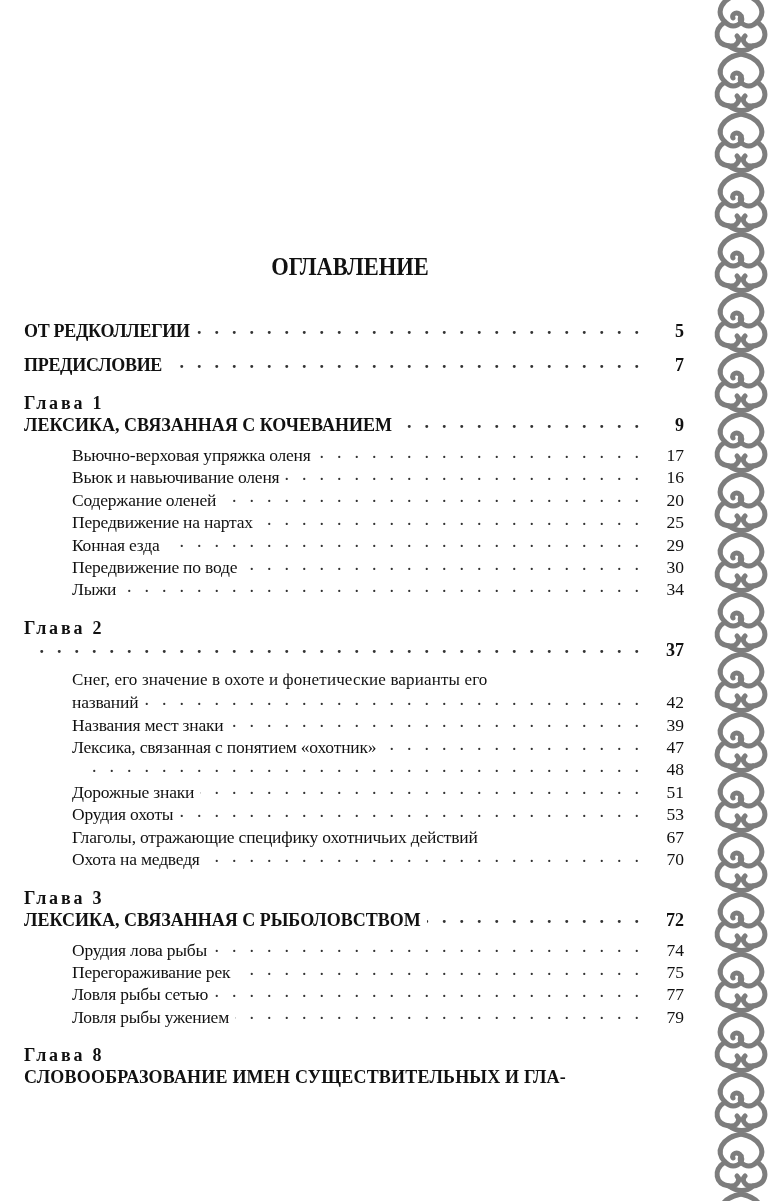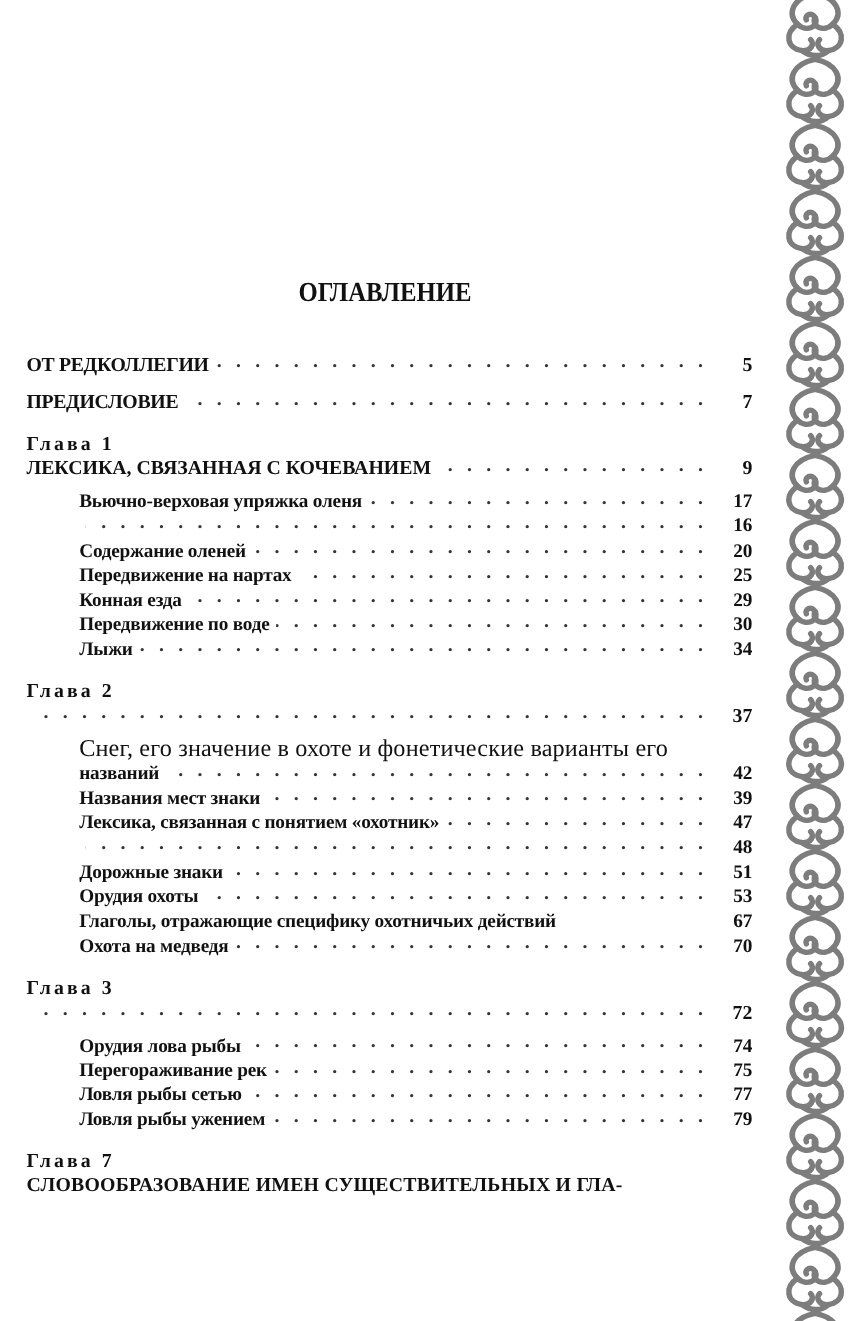--- a/index.html
+++ b/index.html
@@ -7,36 +7,36 @@
       width: 775px; height: 1201px; background: #ffffff; position: relative; overflow: hidden;
       font-family: "Liberation Serif", "DejaVu Serif", serif; color: #111;
     }
     .page { position: absolute; left: 0; top: 0; width: 775px; height: 1201px; }
     .title {
       position: absolute; top: 253px; left: 0; width: 700px; text-align: center;
       font-weight: bold; font-size: 25px; letter-spacing: 0px; transform: scaleX(0.9); transform-origin: 350px 0;
     }
     .toc { position: absolute; left: 24px; top: 320px; width: 660px; }
     .row {
-      display: flex; align-items: center; font-size: 18.5px; line-height: 22px;
+      display: flex; align-items: flex-start; font-size: 18.5px; line-height: 22px;
     }
     .row .label { white-space: nowrap; }
     .leader-wrap { flex: 1; overflow: hidden; position: relative; height: 22px; margin: 0 6px; }
     .leader-dots {
       position: absolute; right: 0; bottom: 3px; white-space: nowrap; font-size: 18px; color: #333;
       word-spacing: 0; letter-spacing: 13px;
     }
     .row .page-num { min-width: 26px; text-align: right; }
     .top { font-weight: bold; font-size: 18px; transform-origin: left; }
     .top .label { letter-spacing: -0.3px; }
     .chapter-label { font-weight: bold; font-size: 18px; letter-spacing: 2.8px; line-height: 22px; }
     .chapter-title { font-weight: bold; font-size: 18px; }
-    .sub { padding-left: 48px; font-size: 17.5px; line-height: 22.4px; font-weight: bold; }
+    .sub { padding-left: 48px; font-size: 17.5px; line-height: 22.4px; }
     .sub .label { letter-spacing: -0.2px; }
-    .wrap-line { padding-left: 48px; font-size: 22px; line-height: 22.4px; white-space: nowrap; letter-spacing: 0.15px; }
+    .wrap-line { padding-left: 48px; font-size: 17px; line-height: 22.4px; white-space: nowrap; letter-spacing: 0.15px; }
     .wrap-chap { font-weight: bold; font-size: 18px; line-height: 22px; white-space: nowrap; letter-spacing: 0.2px; }
     .gap-s { height: 12px; }
     .gap-m { height: 16px; }
     .ornament { position: absolute; right: 0; top: 0; width: 78px; height: 1201px; }
   </style>
 </head>
 <body>
 
 <div class="page">
   <div class="title">ОГЛАВЛЕНИЕ</div>
@@ -70,20 +70,21 @@
     </div>
     <div style="height:8px"></div>
     <div class="row sub">
         <span class="label">Вьючно-верховая упряжка оленя</span>
         <span class="leader-wrap">
           <span class="leader-dots">..........................................</span>
         </span>
         <span class="page-num">17</span>
       </div>
     <div class="row sub">
+        <span class="label">Вьюк и навьючивание оленя</span>
         <span class="leader-wrap">
           <span class="leader-dots">..........................................</span>
         </span>
         <span class="page-num">16</span>
       </div>
     <div class="row sub">
         <span class="label">Содержание оленей</span>
         <span class="leader-wrap">
           <span class="leader-dots">..........................................</span>
         </span>
@@ -178,20 +179,21 @@
         <span class="label">Охота на медведя</span>
         <span class="leader-wrap">
           <span class="leader-dots">..........................................</span>
         </span>
         <span class="page-num">70</span>
       </div>
     <div class="gap-m"></div>
 
     <div class="chapter-label">Глава 3</div>
     <div class="row chapter-title">
+      <span class="label">ЛЕКСИКА, СВЯЗАННАЯ С РЫБОЛОВСТВОМ</span>
       <span class="leader-wrap">
           <span class="leader-dots">..........................................</span>
         </span>
       <span class="page-num">72</span>
     </div>
     <div style="height:8px"></div>
     <div class="row sub">
         <span class="label">Орудия лова рыбы</span>
         <span class="leader-wrap">
           <span class="leader-dots">..........................................</span>
@@ -214,21 +216,21 @@
       </div>
     <div class="row sub">
         <span class="label">Ловля рыбы ужением</span>
         <span class="leader-wrap">
           <span class="leader-dots">..........................................</span>
         </span>
         <span class="page-num">79</span>
       </div>
     <div class="gap-m"></div>
 
-    <div class="chapter-label">Глава 7</div>
+    <div class="chapter-label">Глава 8</div>
     <div class="wrap-chap">СЛОВООБРАЗОВАНИЕ ИМЕН СУЩЕСТВИТЕЛЬНЫХ И ГЛА-</div>
 
   </div>
 
   <svg class="ornament" viewBox="0 0 78 1201" preserveAspectRatio="none">
     <defs>
       <g id="motif" fill="none" stroke="#7d7d7d" stroke-width="5" stroke-linecap="round">
         <path d="M38,0 C18,4 12,18 22,28 C30,36 42,30 38,22 C35,16 28,20 30,24"></path>
         <path d="M38,0 C58,4 64,18 54,28 C46,36 34,30 38,22"></path>
         <path d="M22,28 C10,36 12,50 26,52 C34,53 38,46 34,42"></path>

